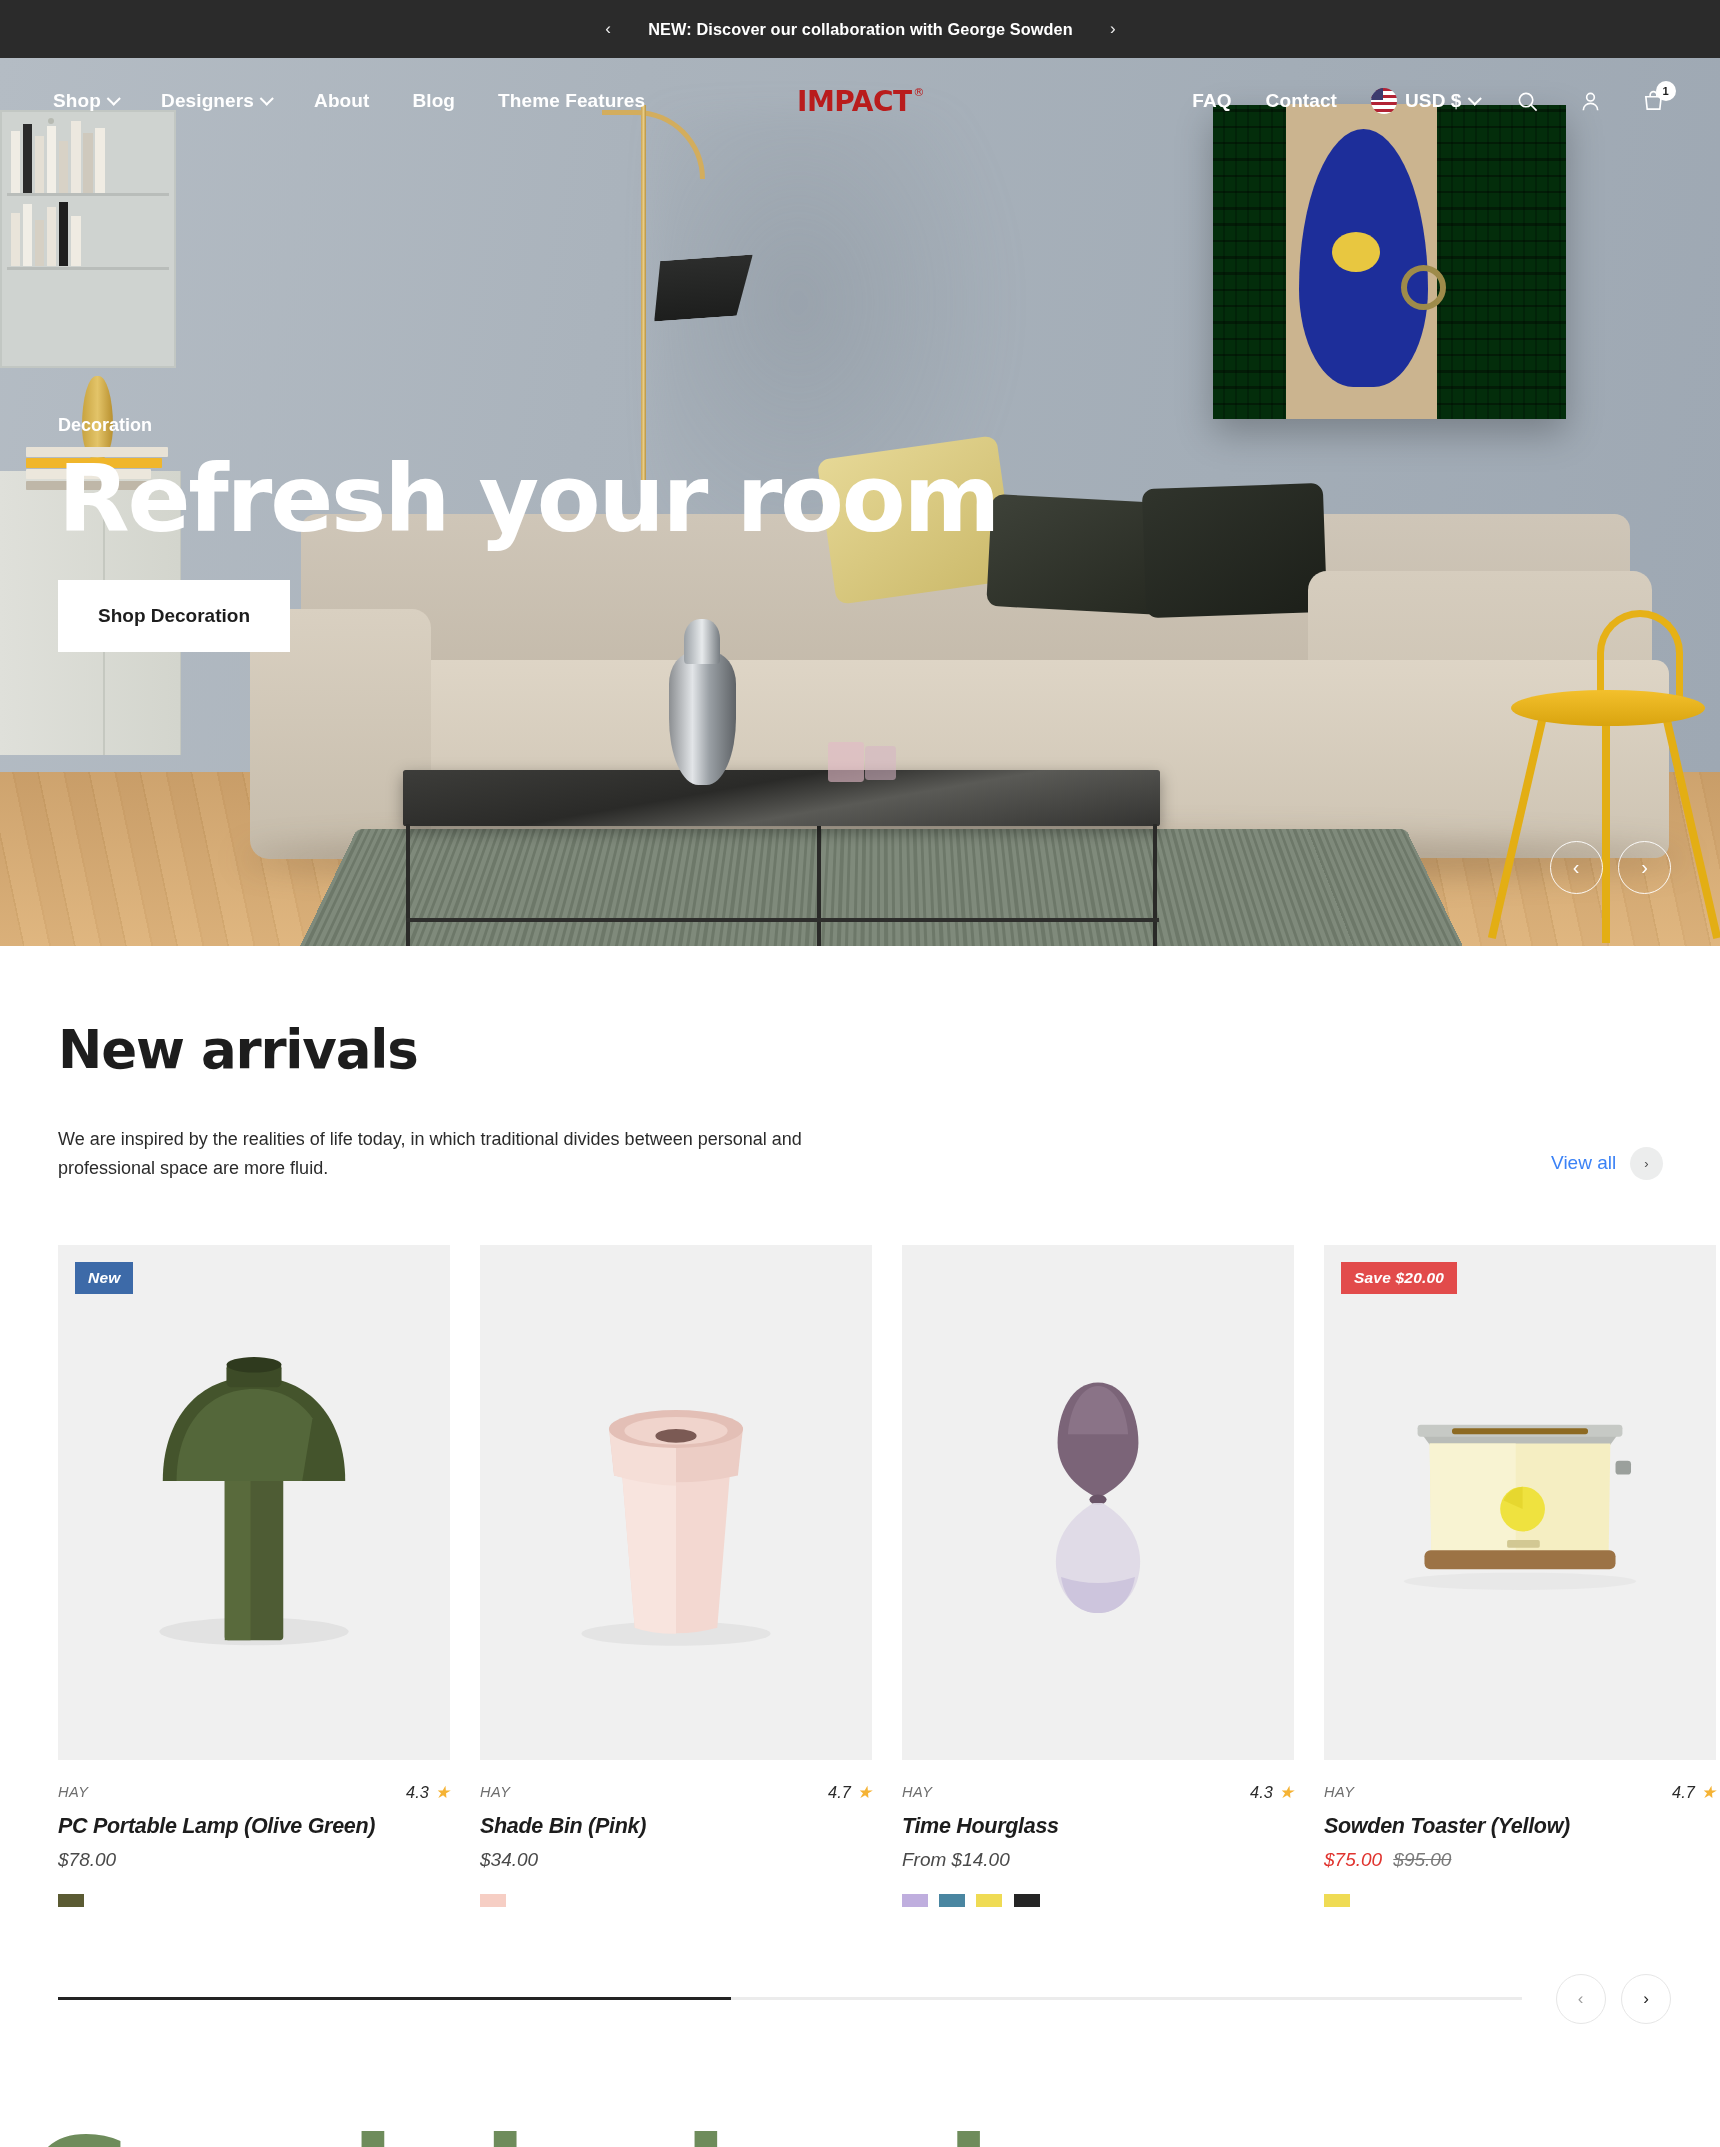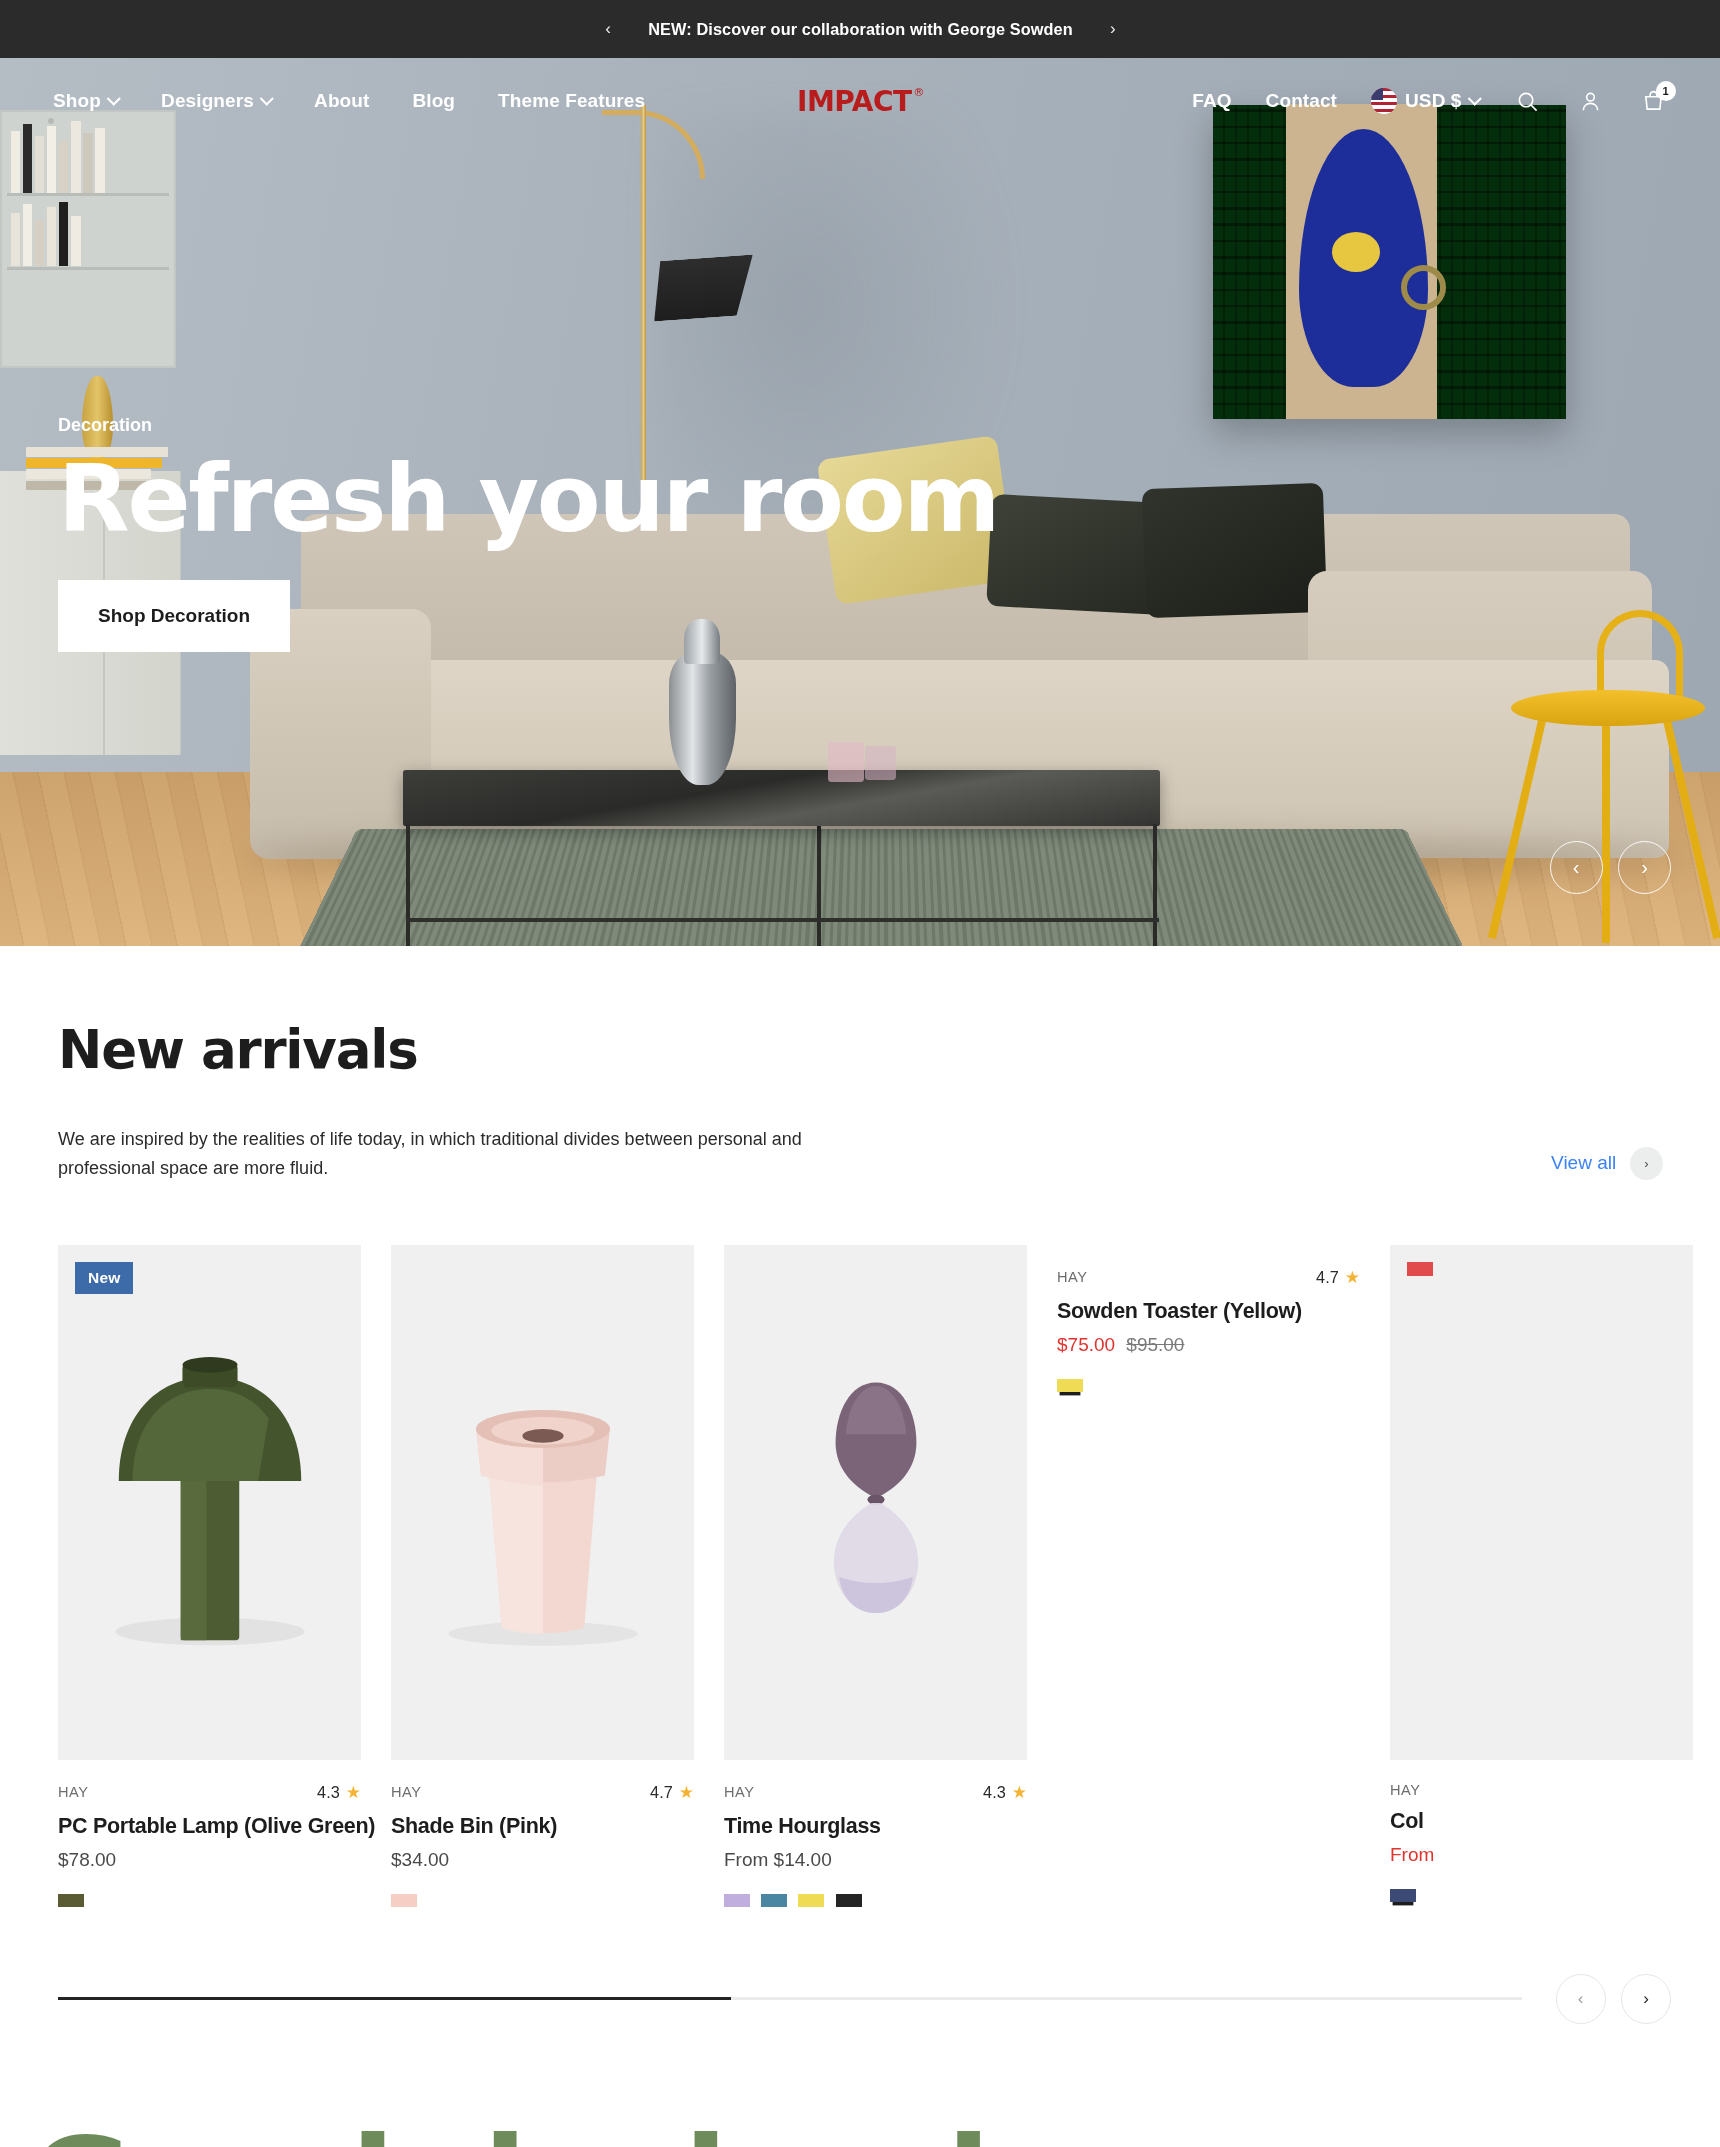--- a/index.html
+++ b/index.html
@@ -198,21 +198,21 @@
   .sec-inner { padding: 0 58px; }
   .sec-title { font-size: 53px; font-weight: 800; color: #1d1d1d; letter-spacing: -1.2px; font-family: "DejaVu Sans", sans-serif; }
   .sec-row { display: flex; align-items: flex-end; justify-content: space-between; margin-top: 45px; }
   .sec-desc { font-size: 18px; line-height: 1.62; color: #2b2b2b; max-width: 800px; }
   .viewall { display: flex; align-items: center; gap: 13.8px; cursor: pointer; padding-bottom: 3.4px; }
   .viewall span { font-size: 19px; color: #3b82f6; }
   .viewall .circ { width: 33px; height: 33px; border-radius: 50%; background: #eceded; display: flex; align-items: center; justify-content: center; font-size: 13px; color: #4a4a4a; }
 
   
   .carousel { margin-top: 62px; padding-left: 58px; display: flex; gap: 30px; overflow: hidden; }
-  .card { width: 303px; flex: none; }
+  .card { width: 392px; flex: none; font-style: italic; }
   .card-img { height: 515px; background: #f0f0f0; position: relative; display: flex; align-items: center; justify-content: center; }
   .badge {
     position: absolute; left: 17px; top: 17px; color: #fff; font-size: 15.5px;
     font-weight: 700; padding: 6.9px 13px; letter-spacing: 0.2px;
   }
   .badge.new { background: #3d6aa8; }
   .badge.save { background: #e24b4b; }
   .card-meta { display: flex; justify-content: space-between; align-items: center; margin-top: 21.5px; }
   .vendor { font-size: 14.6px; color: #6d6d6d; letter-spacing: 0.5px; }
   .rating { font-size: 16.3px; color: #2b2b2b; display: flex; align-items: center; gap: 6px; }
@@ -485,20 +485,36 @@
       </div>
       <div class="swatches">
         <div class="sw sel" style="background:#bfaede"></div>
         <div class="sw" style="background:#4a86a1"></div>
         <div class="sw" style="background:#efdb54"></div>
         <div class="sw" style="background:#252525"></div>
       </div>
     </div>
 
     <div class="card">
+      <div class="card-img">
+        <div class="badge save">Save $20.00</div>
+        <svg width="284" height="198" viewBox="0 0 330 230">
+          <ellipse cx="165" cy="206" rx="135" ry="10" fill="#e8e8e8"></ellipse>
+          <path d="M46 28 L284 28 L268 50 L62 50 Z" fill="#b9bcb8"></path>
+          <rect x="46" y="24" width="238" height="14" rx="4" fill="#c6c9c5"></rect>
+          <rect x="86" y="28" width="158" height="7" rx="3" fill="#8d6a22"></rect>
+          <path d="M60 46 L270 46 L268 176 L62 176 Z" fill="#f5eec2"></path>
+          <path d="M60 46 L160 46 L160 176 L62 176 Z" fill="#f8f3d2"></path>
+          <rect x="54" y="170" width="222" height="22" rx="7" fill="#9c7345"></rect>
+          <rect x="276" y="66" width="18" height="16" rx="4" fill="#9ba09c"></rect>
+          <circle cx="168" cy="122" r="26" fill="#efe23f"></circle>
+          <path d="M168 96 A26 26 0 0 0 146 112 L168 122 Z" fill="#e6d72f"></path>
+          <rect x="150" y="158" width="38" height="9" rx="2" fill="#d2c893"></rect>
+        </svg>
+      </div>
       <div class="card-meta">
         <div class="vendor">HAY</div>
         <div class="rating">
           <span>4.7</span>
           <span class="star">★</span>
         </div>
       </div>
       <div class="card-title">Sowden Toaster (Yellow)</div>
       <div class="card-price sale">
         <span class="now">$75.00</span>

